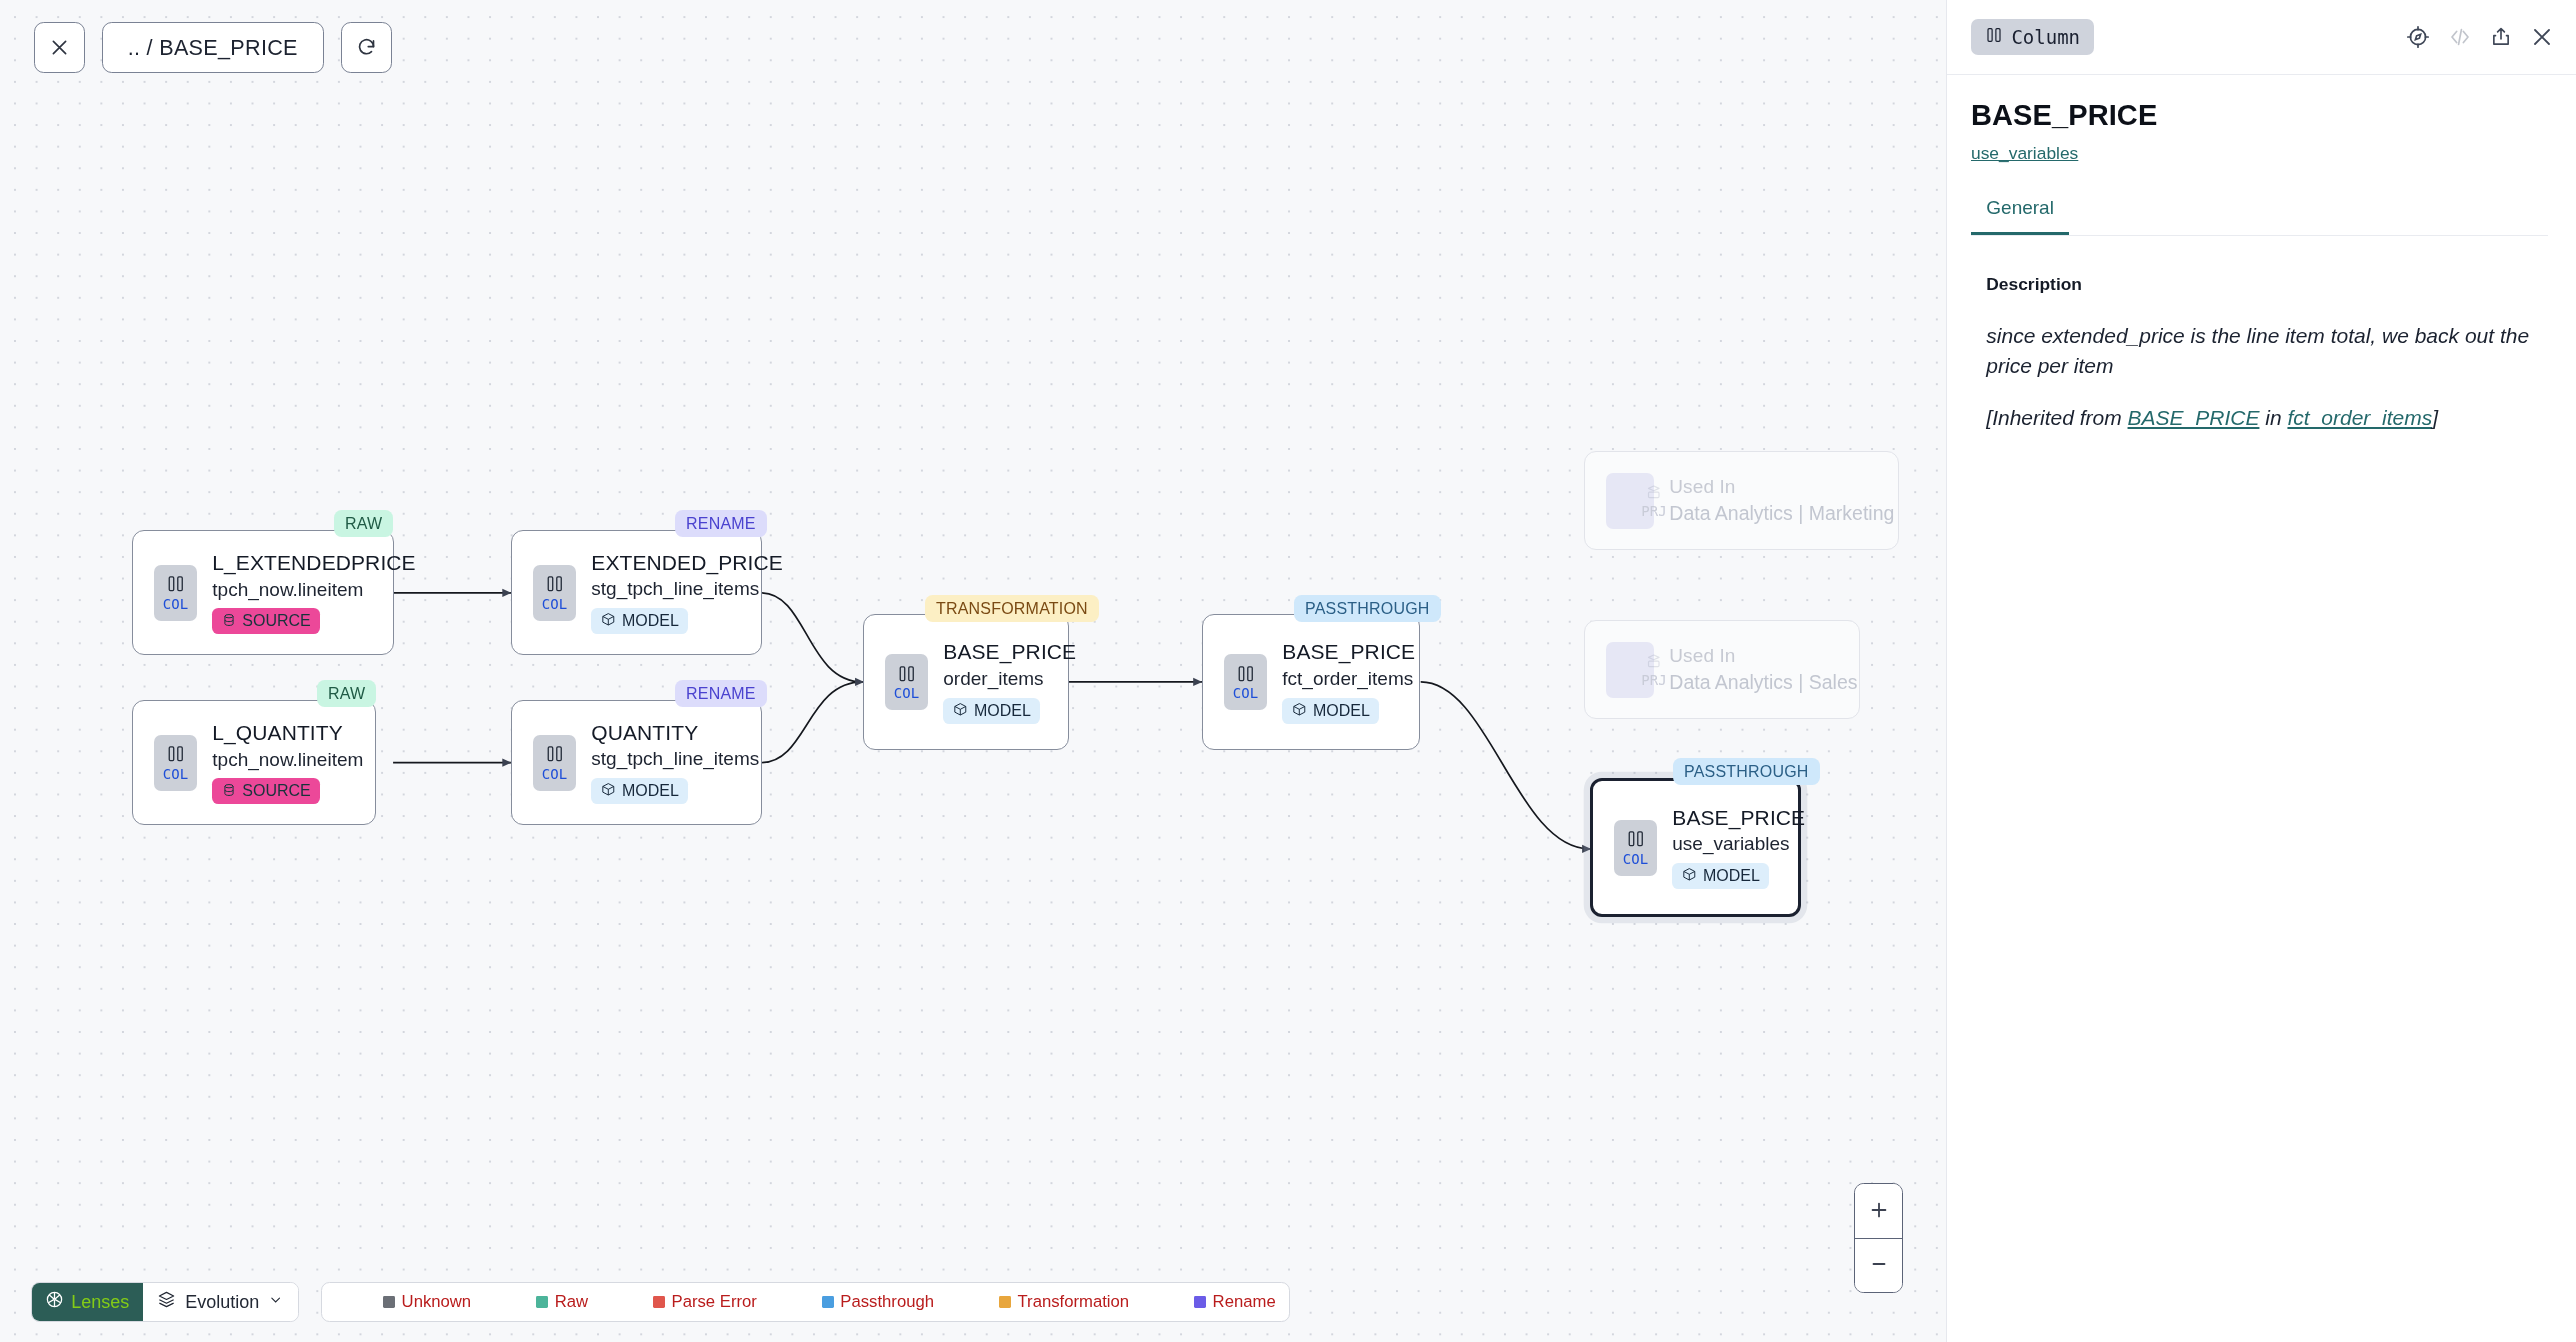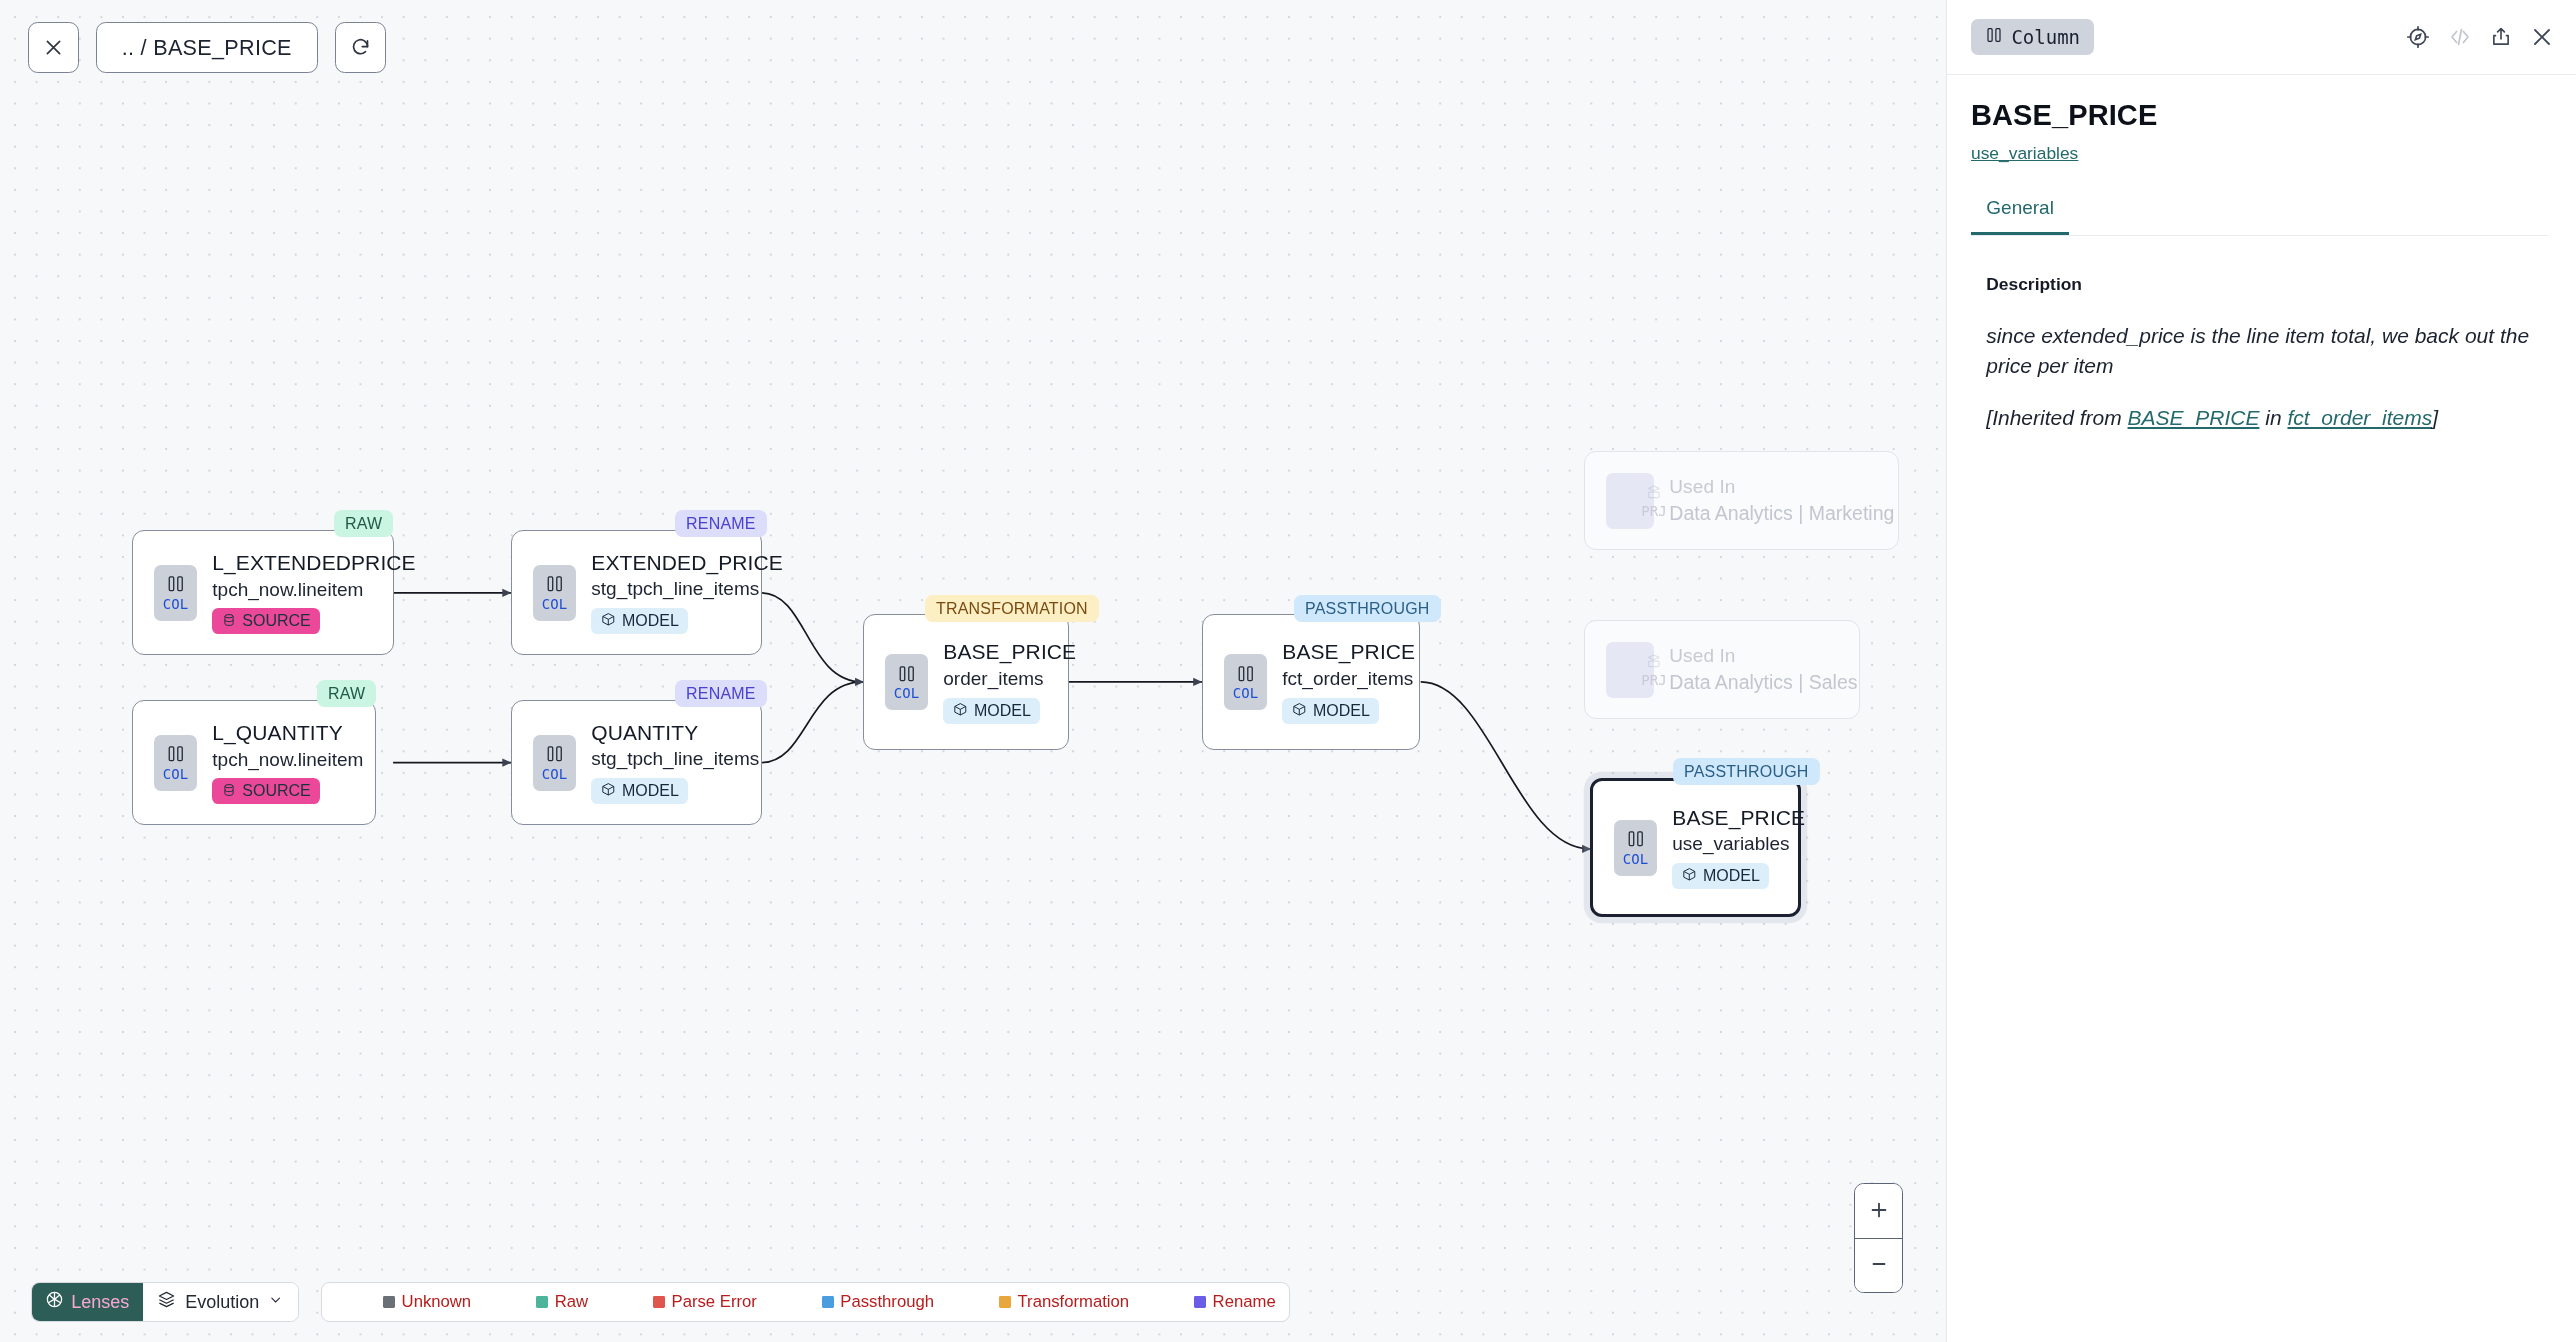--- a/index.html
+++ b/index.html
@@ -16,21 +16,21 @@
     position: relative;
     width: 1946px; height: 1343px;
     background-color: #f7f8fa;
     background-image: radial-gradient(circle, #d3d6dd 1.1px, transparent 1.2px);
     background-size: 21.6px 21.6px;
     background-position: 4.2px 6.3px;
     overflow: hidden;
   }
 
   
-  .top-tools { position: absolute; left: 28px; top: 22px; display: flex; align-items: center; gap: 16.7px; z-index: 6; }
+  .top-tools { position: absolute; left: 34px; top: 22px; display: flex; align-items: center; gap: 16.7px; z-index: 6; }
   .tool-btn {
     background: #fff; border: 1.5px solid #7a8294; border-radius: 9.7px;
     height: 51px; display: flex; align-items: center; justify-content: center;
     color: #2e3440; cursor: pointer;
   }
   .tool-btn.square { width: 51px; }
   .tool-btn.path { padding: 0 25px; font-size: 21.6px; letter-spacing: 0.3px; color: #1d2330; }
   .tool-btn svg { display: block; }
 
   
@@ -45,21 +45,21 @@
   }
   .zoom-ctrl button + button { border-top: 1.5px solid #5b6377; }
 
   
   .bottom-bar { position: absolute; left: 31px; bottom: 21px; display: flex; align-items: center; gap: 22px; z-index: 6; }
   .lens-group {
     display: flex; align-items: stretch; height: 40px;
     border: 1.1px solid #d6d9e0; border-radius: 8.4px; overflow: hidden; background: #fff;
   }
   .lens-btn {
-    background: #2c5d56; color: #f9a8d4; display: flex; align-items: center; gap: 7.7px;
+    background: #2c5d56; color: #84cc16; display: flex; align-items: center; gap: 7.7px;
     padding: 0 14px 0 12.5px; font-size: 18px; cursor: pointer;
   }
   .evo-btn {
     background: #fff; color: #222834; display: flex; align-items: center; gap: 9px;
     padding: 0 14px; font-size: 18px; cursor: pointer;
   }
   .legend {
     display: flex; align-items: center; gap: 16.7px; height: 40px;
     background: #fff; border: 1.1px solid #d6d9e0; border-radius: 8.4px; padding: 0 13.2px;
   }

